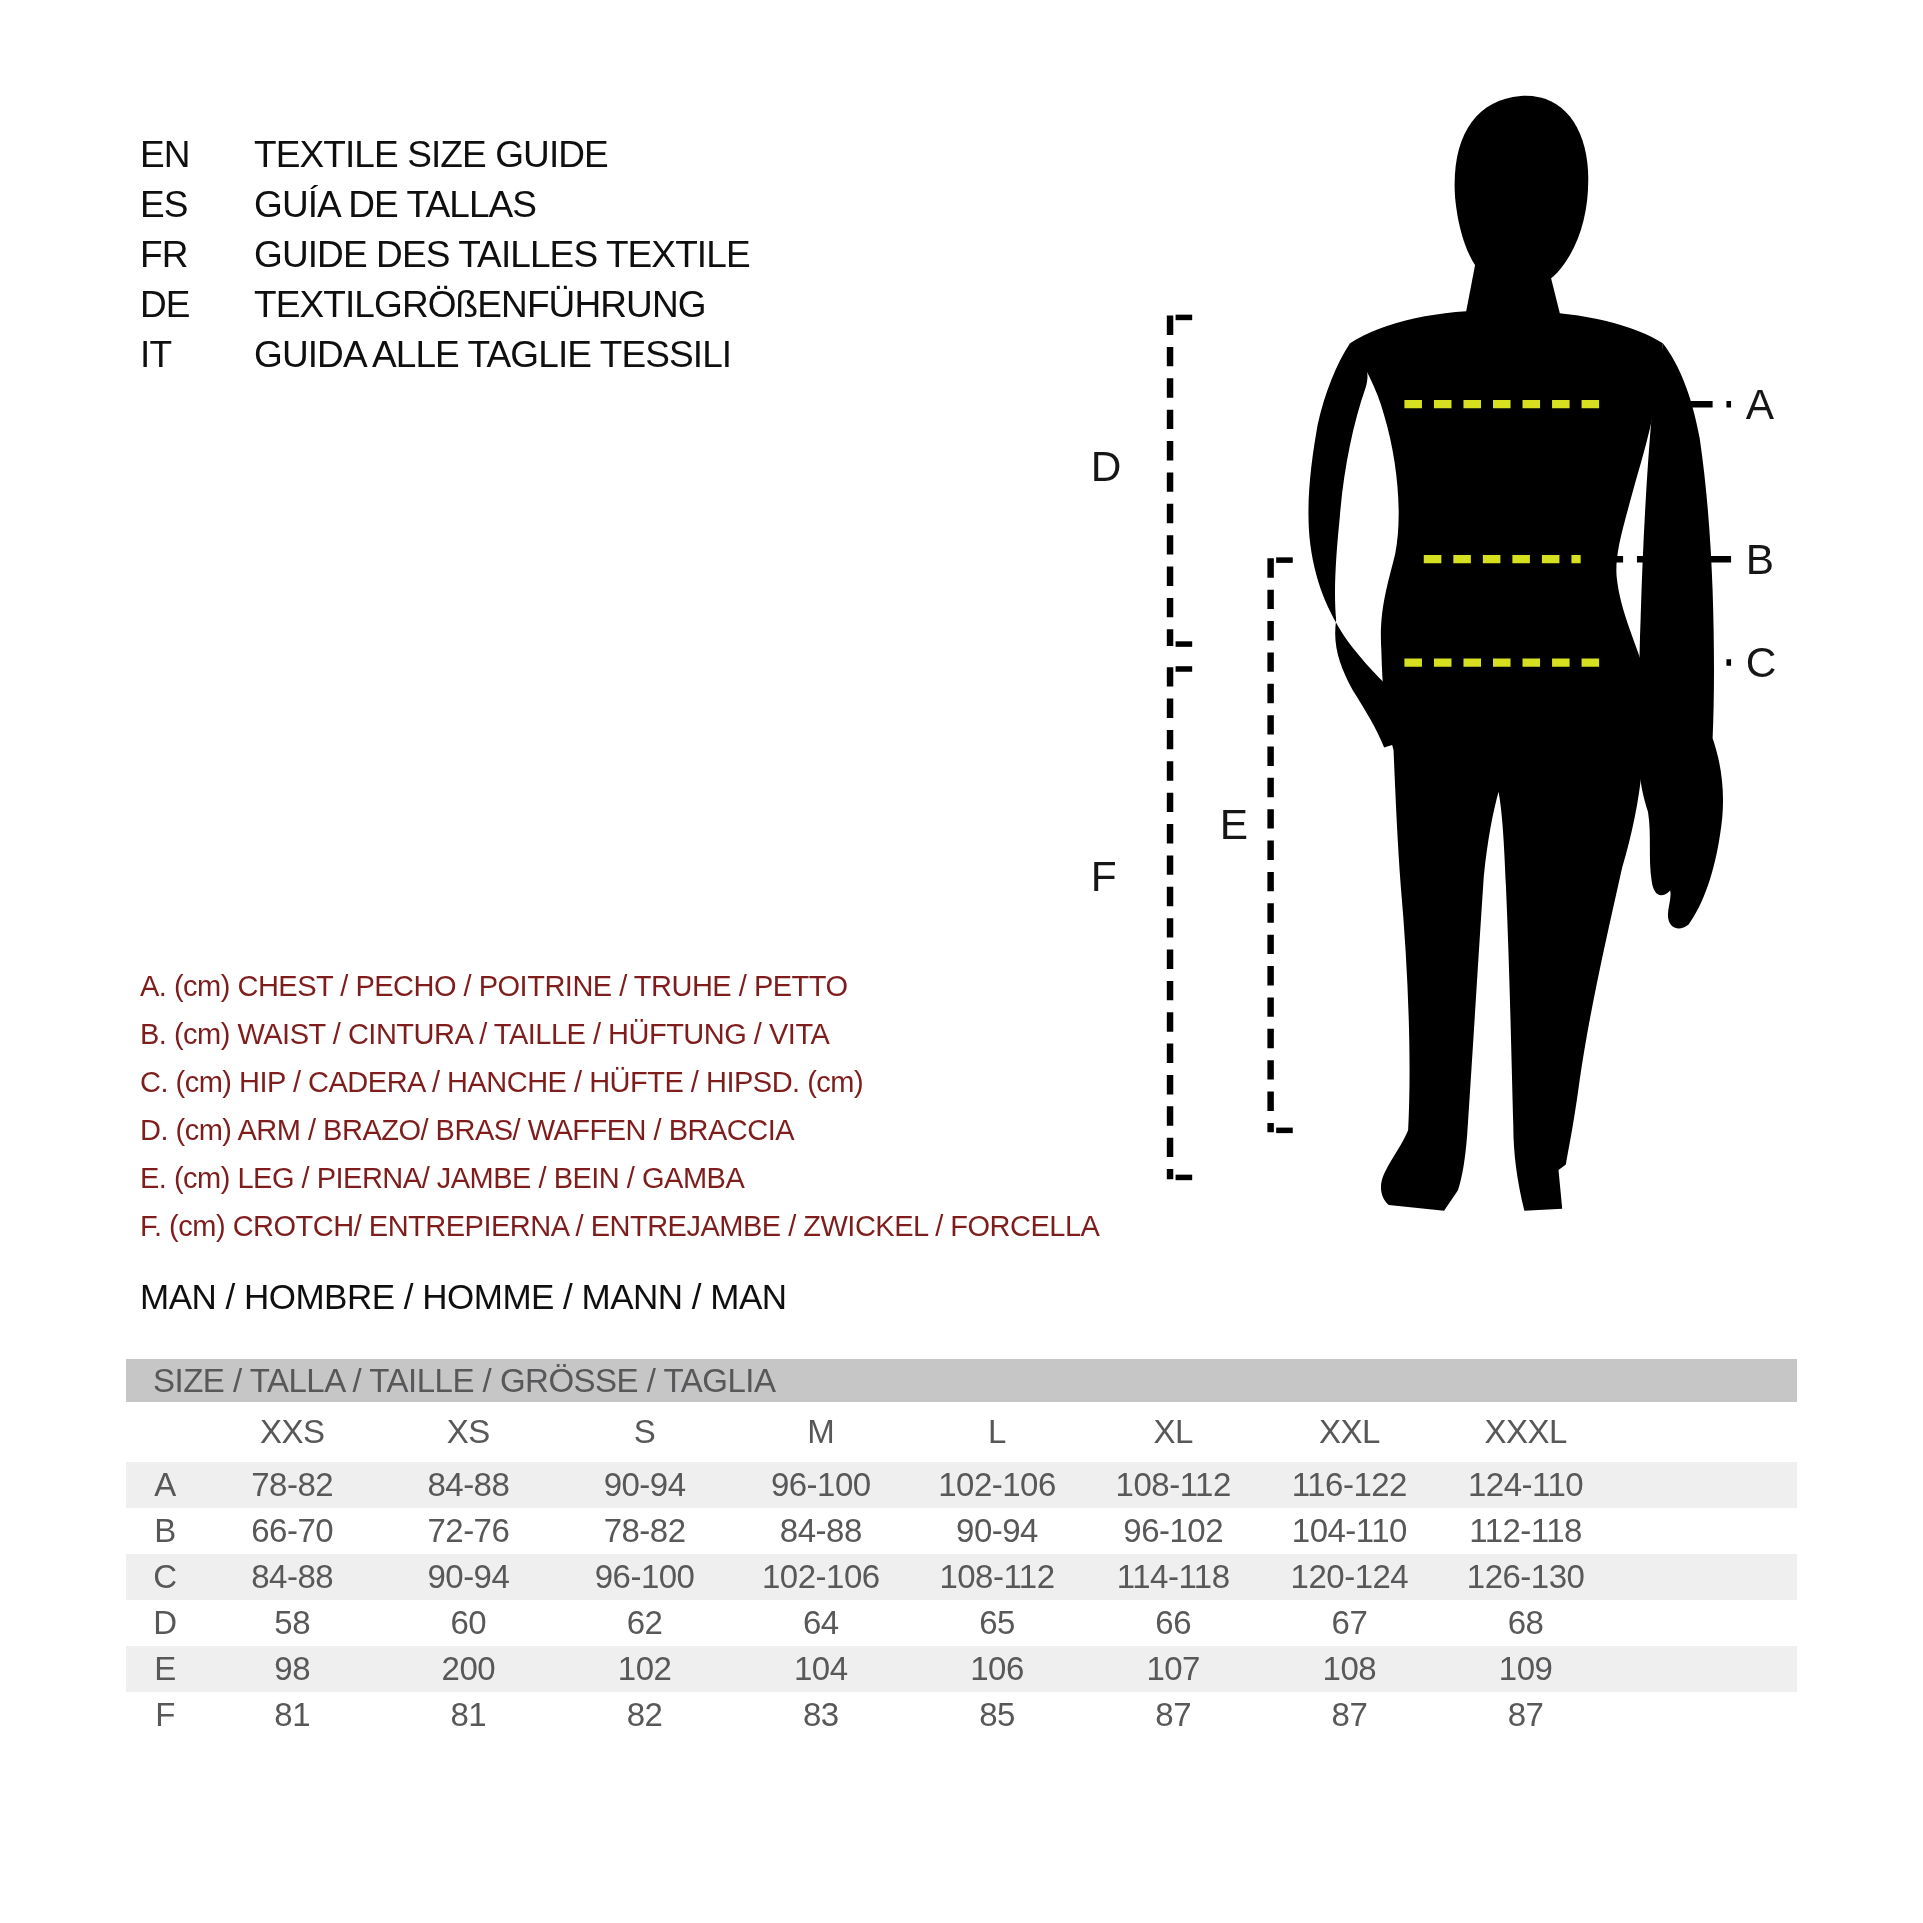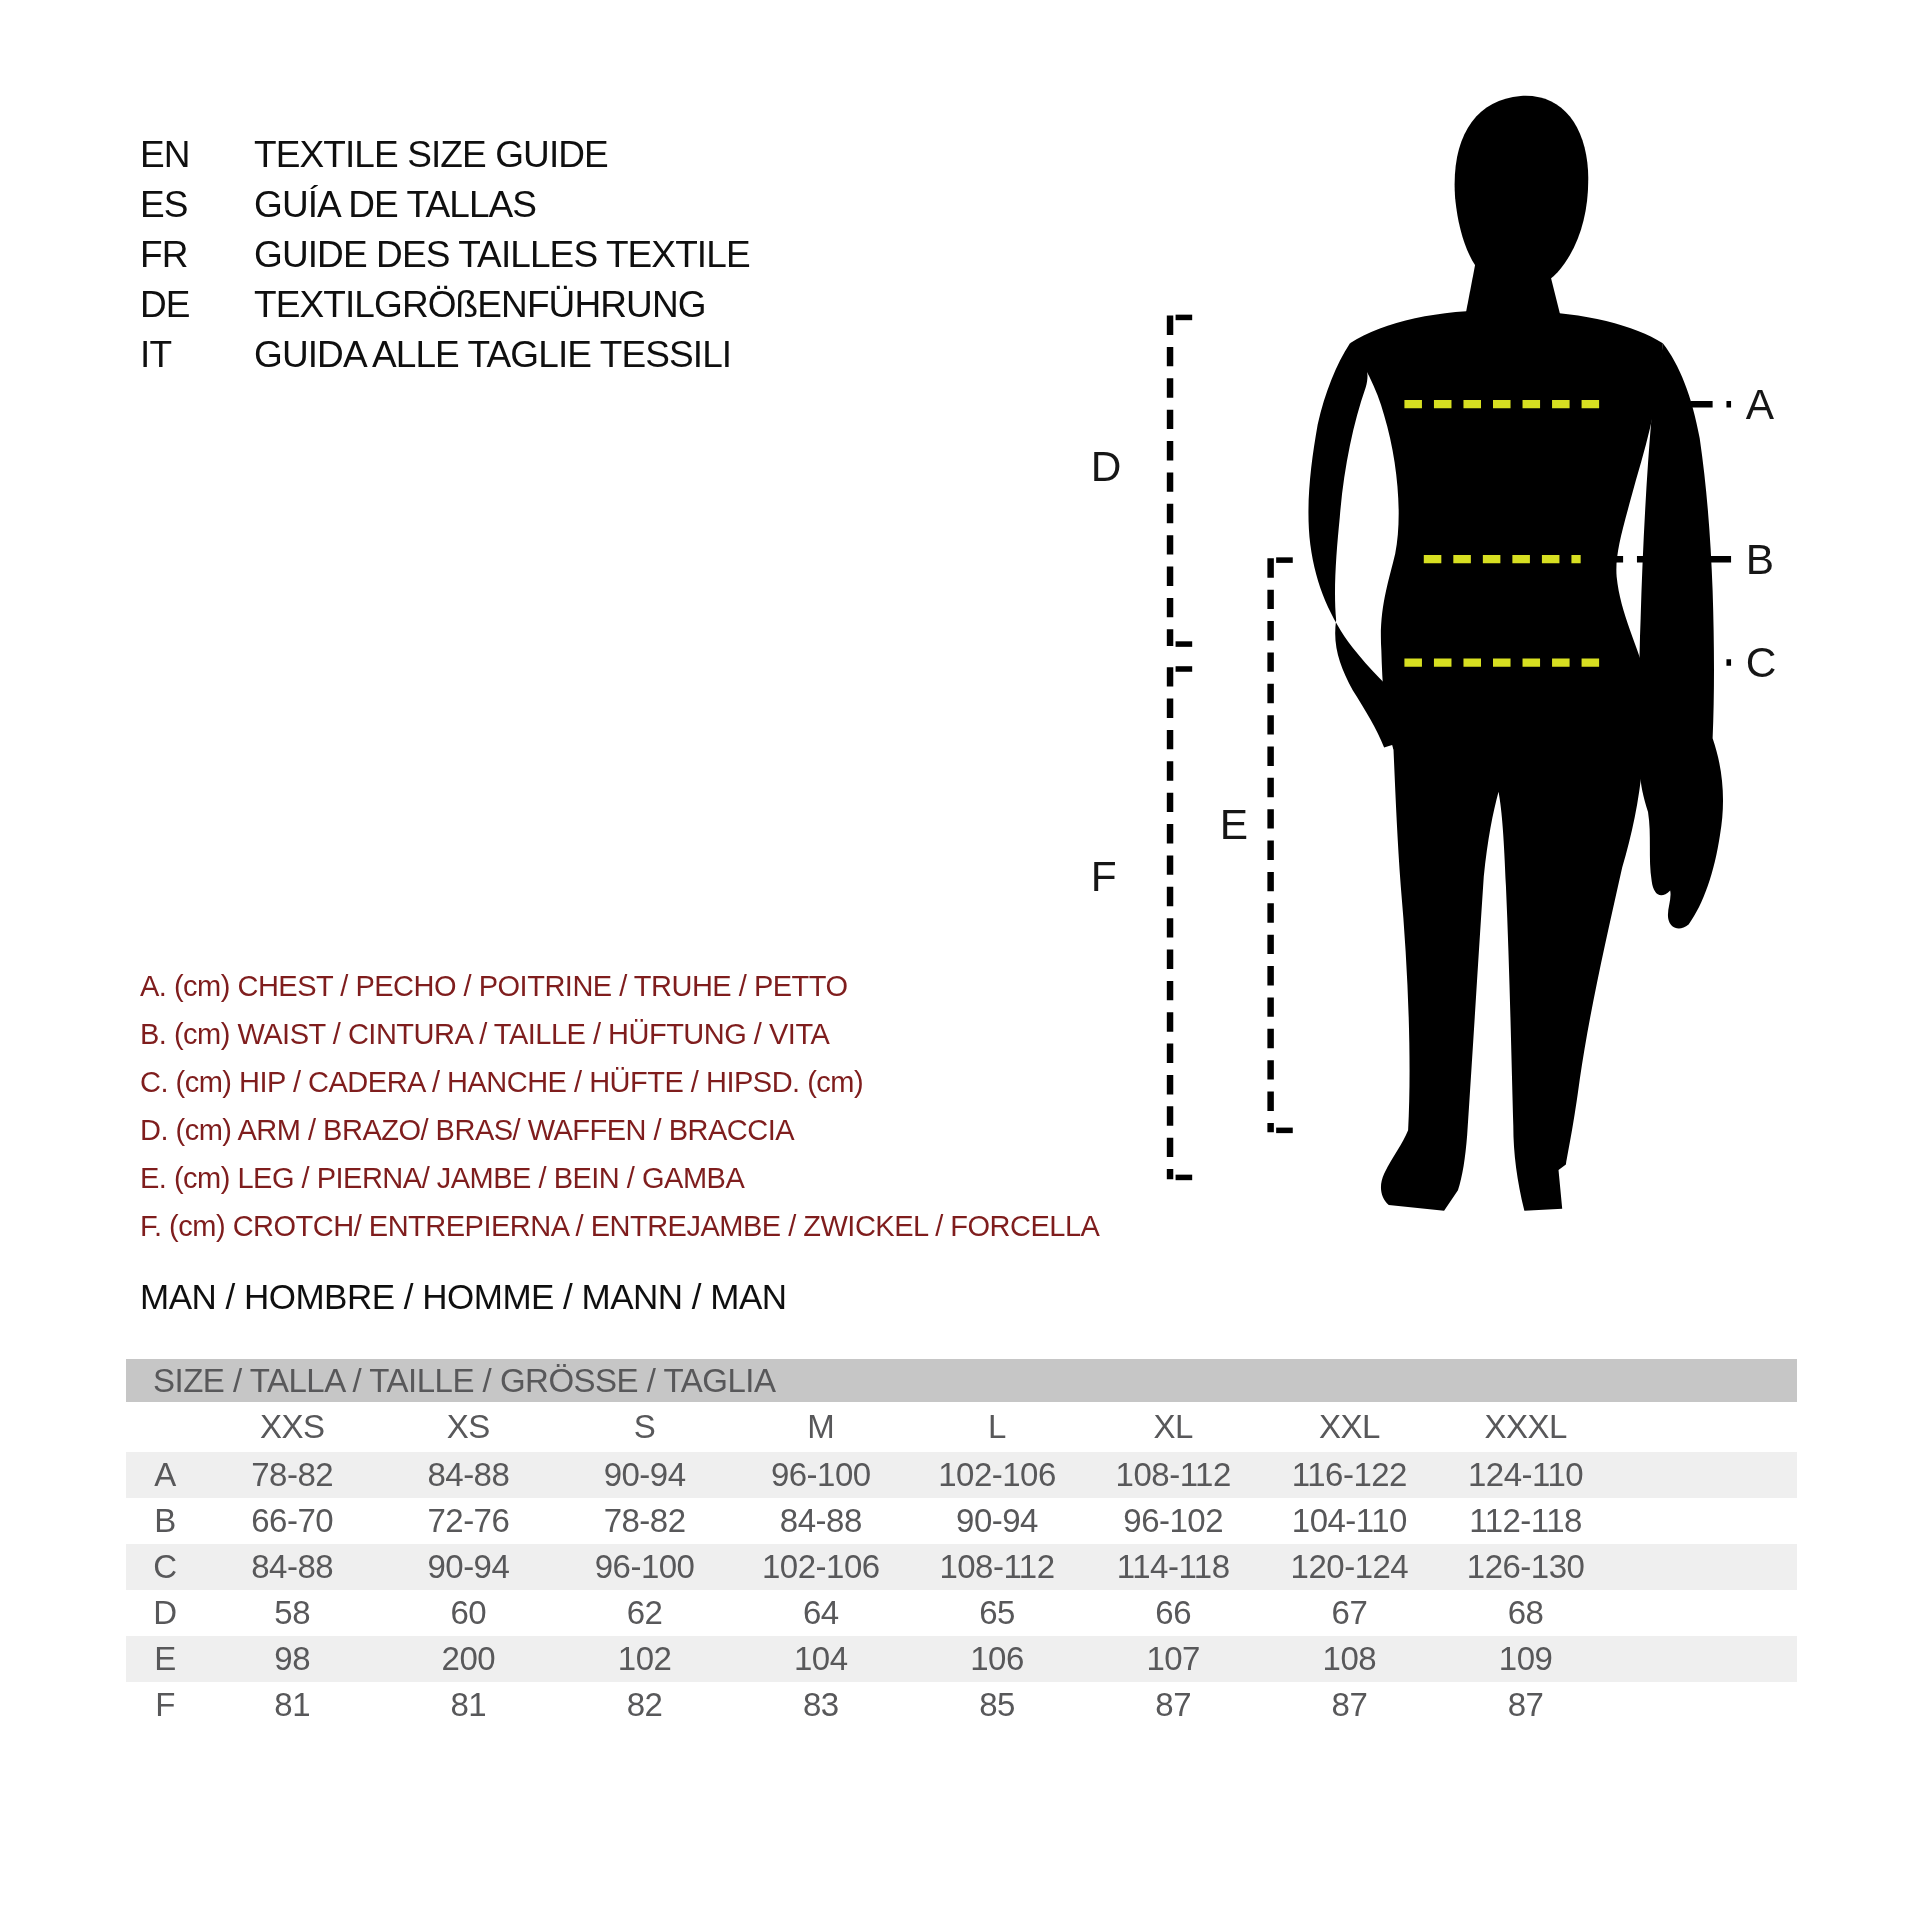--- a/index.html
+++ b/index.html
@@ -38,21 +38,21 @@
   .size-bar{
     height:43px;background:var(--bar-bg,#c6c6c6);color:var(--table-text,#58585a);
     font-size:33px;line-height:43px;padding-left:27px;letter-spacing:-0.5px;font-weight:500;
     box-sizing:border-box;white-space:nowrap;
   }
   table.sizes{border-collapse:collapse;width:1671px;table-layout:fixed;}
   table.sizes th,table.sizes td{
     padding:0;margin:0;font-weight:500;letter-spacing:-0.5px;
     color:var(--table-text,#58585a);font-size:33px;text-align:center;vertical-align:middle;
   }
-  table.sizes thead tr{height:50px;}
+  table.sizes thead tr{height:60px;}
   table.sizes tbody tr{height:46px;}
   table.sizes tbody tr.stripe{background:var(--stripe,#efefef);}
   table.sizes .rowlab{text-align:center;}
 </style>
 </head>
 <body>
 
 <div class="canvas">
 
   <div class="title-block">

